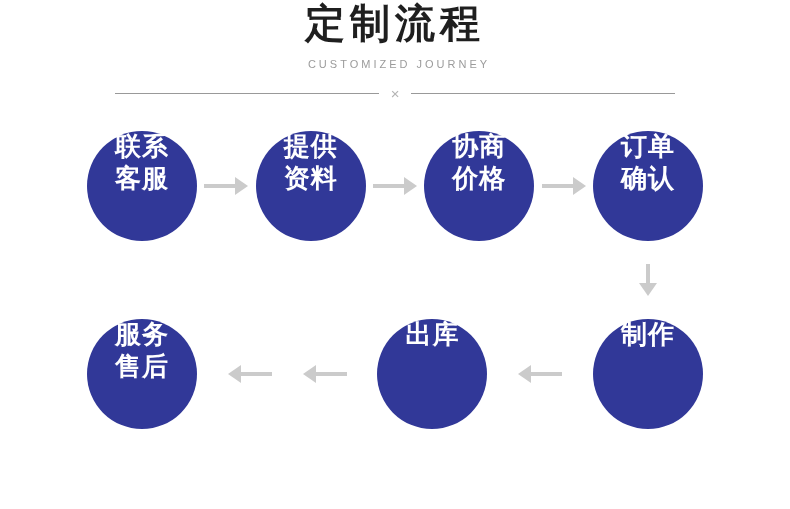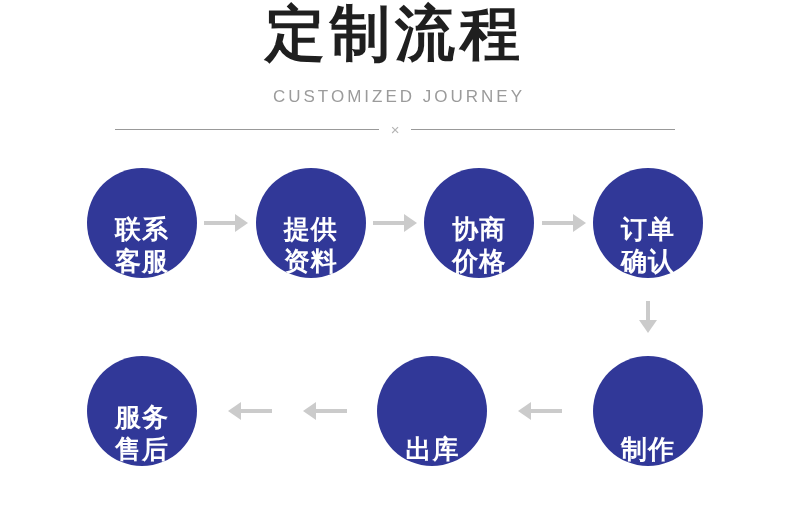--- a/index.html
+++ b/index.html
@@ -12,29 +12,29 @@
   *{margin:0;padding:0;box-sizing:border-box;}
   html,body{background:#ffffff;}
   body{
     width:790px;height:509px;
     font-family:"Liberation Sans","DejaVu Sans",sans-serif;
     overflow:hidden;
     position:relative;
   }
   .header{text-align:center;padding-top:2px;}
   .title{
-    font-size:60px;
+    font-size:40px;
     font-weight:900;
     color:var(--title-color);
     letter-spacing:5px;
     line-height:1.08;
   }
   .subtitle{
-    margin-top:20px;
-    font-size:17px;
+    margin-top:13px;
+    font-size:11px;
     color:var(--subtitle-color);
     letter-spacing:3px;
     font-weight:400;
     padding-left:8px;
   }
   .divider{
     width:560px;
     margin:15px auto 0 auto;
     display:flex;
     align-items:center;
@@ -62,21 +62,21 @@
     justify-content:space-between;
   }
   .circle{
     width:110px;height:110px;
     border-radius:50%;
     background:var(--circle-color);
     color:#ffffff;
     display:flex;
     flex-direction:column;
     align-items:center;
-    justify-content:flex-end;
+    justify-content:flex-start;
     text-align:center;
   }
   .circle span{
     font-size:26px;
     font-weight:700;
     line-height:1.22;
     letter-spacing:1px;
     display:block;
   }
   

